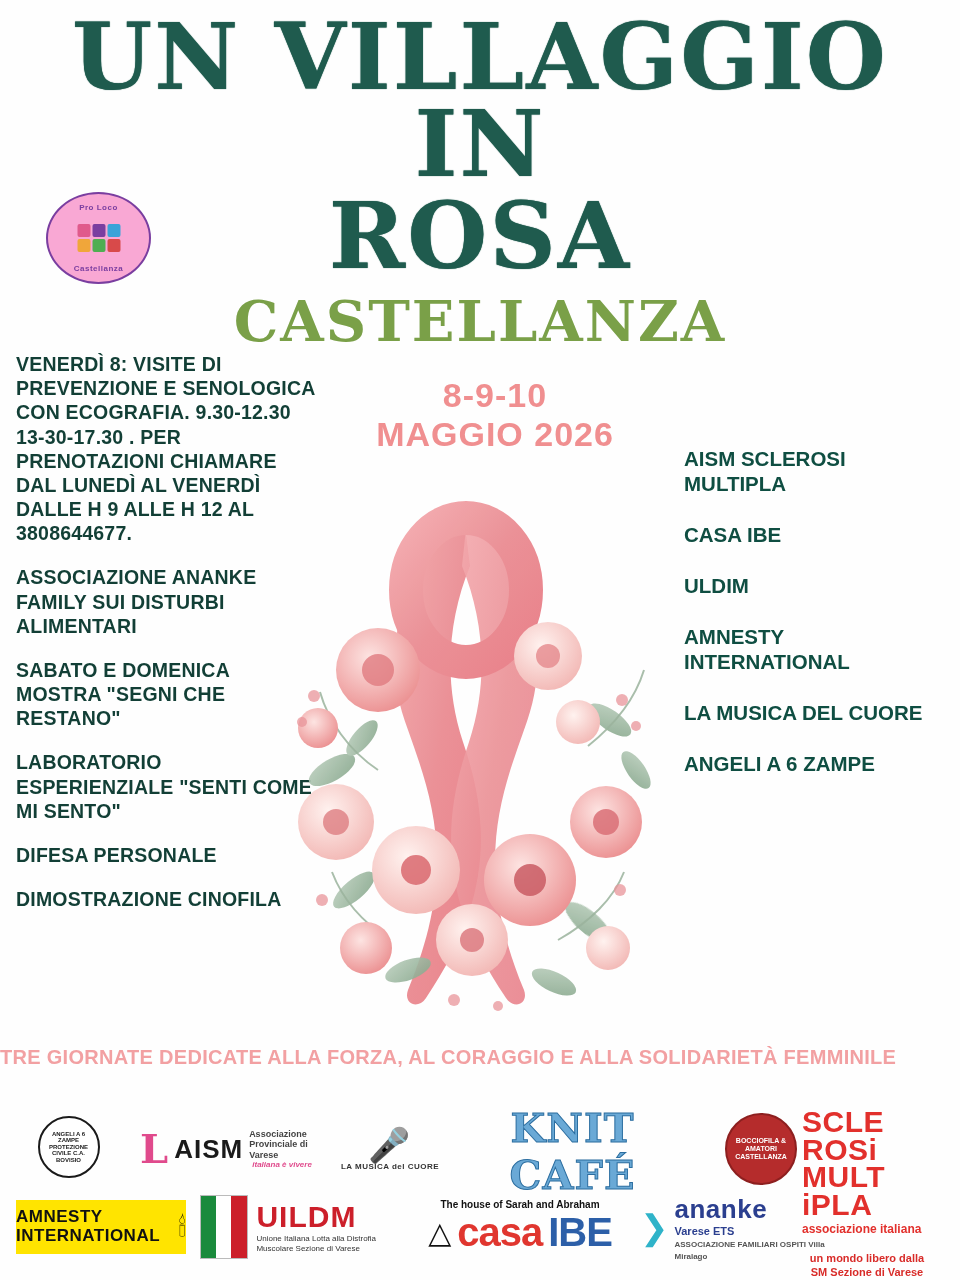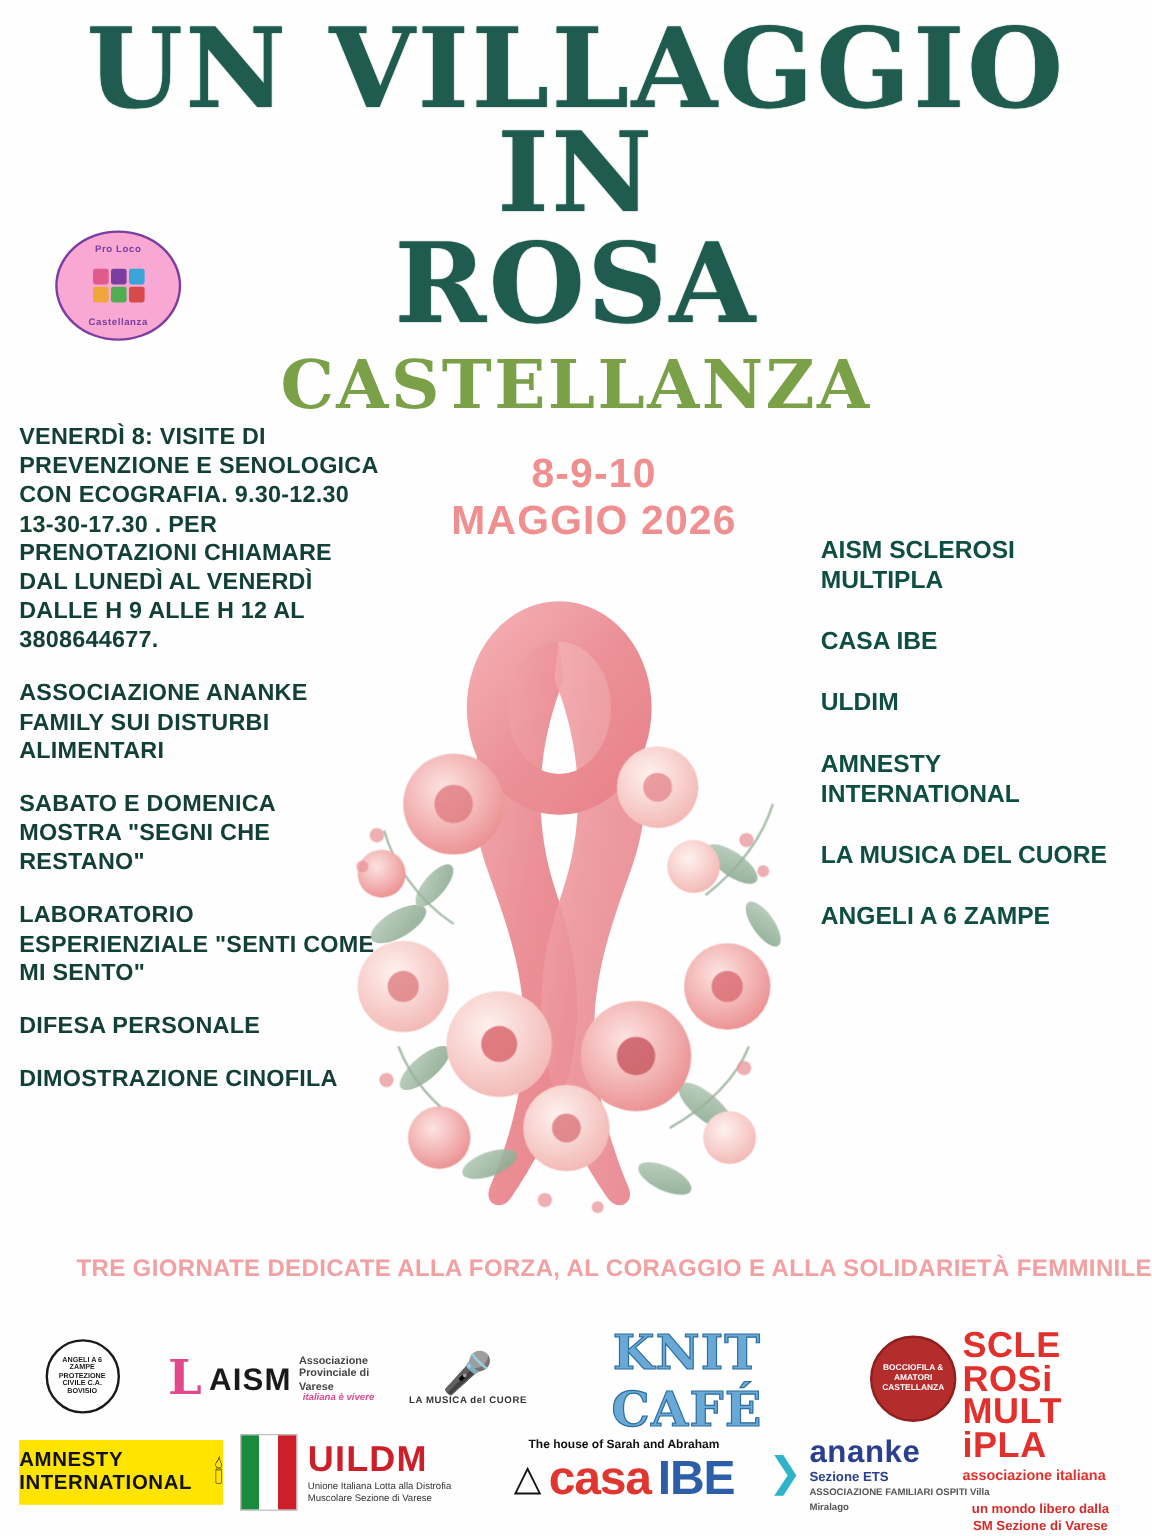--- a/index.html
+++ b/index.html
@@ -209,21 +209,21 @@
     width: 420px;
     height: 570px;
   }
 
   
   .tagline {
     position: absolute;
     left: 0;
     top: 1046px;
     width: 960px;
-    text-align: right;
+    text-align: left;
     font-size: 20px;
     font-weight: bold;
     color: #f2a0a2;
     letter-spacing: 0.3px;
   }
   .venue {
     position: absolute;
     left: 0;
     top: 1098px;
     width: 960px;
@@ -520,19 +520,19 @@
         <span class="casa-tent">△</span>
         <span class="casa-word">casa</span>
         <span class="ibe-word">IBE</span>
       </div>
     </div>
 
     <div class="sp sp-ananke">
       <span class="ananke-swoosh">❯</span>
       <span class="ananke-txt">
         <div class="ananke-name">ananke</div>
-        <div class="ananke-sub">Sezione ETS</div>
+        <div class="ananke-sub">Varese ETS</div>
         <div class="ananke-sub"><small>ASSOCIAZIONE FAMILIARI OSPITI Villa Miralago</small></div>
       </span>
     </div>
 
   </div>
 </div>
 
 </body></html>

